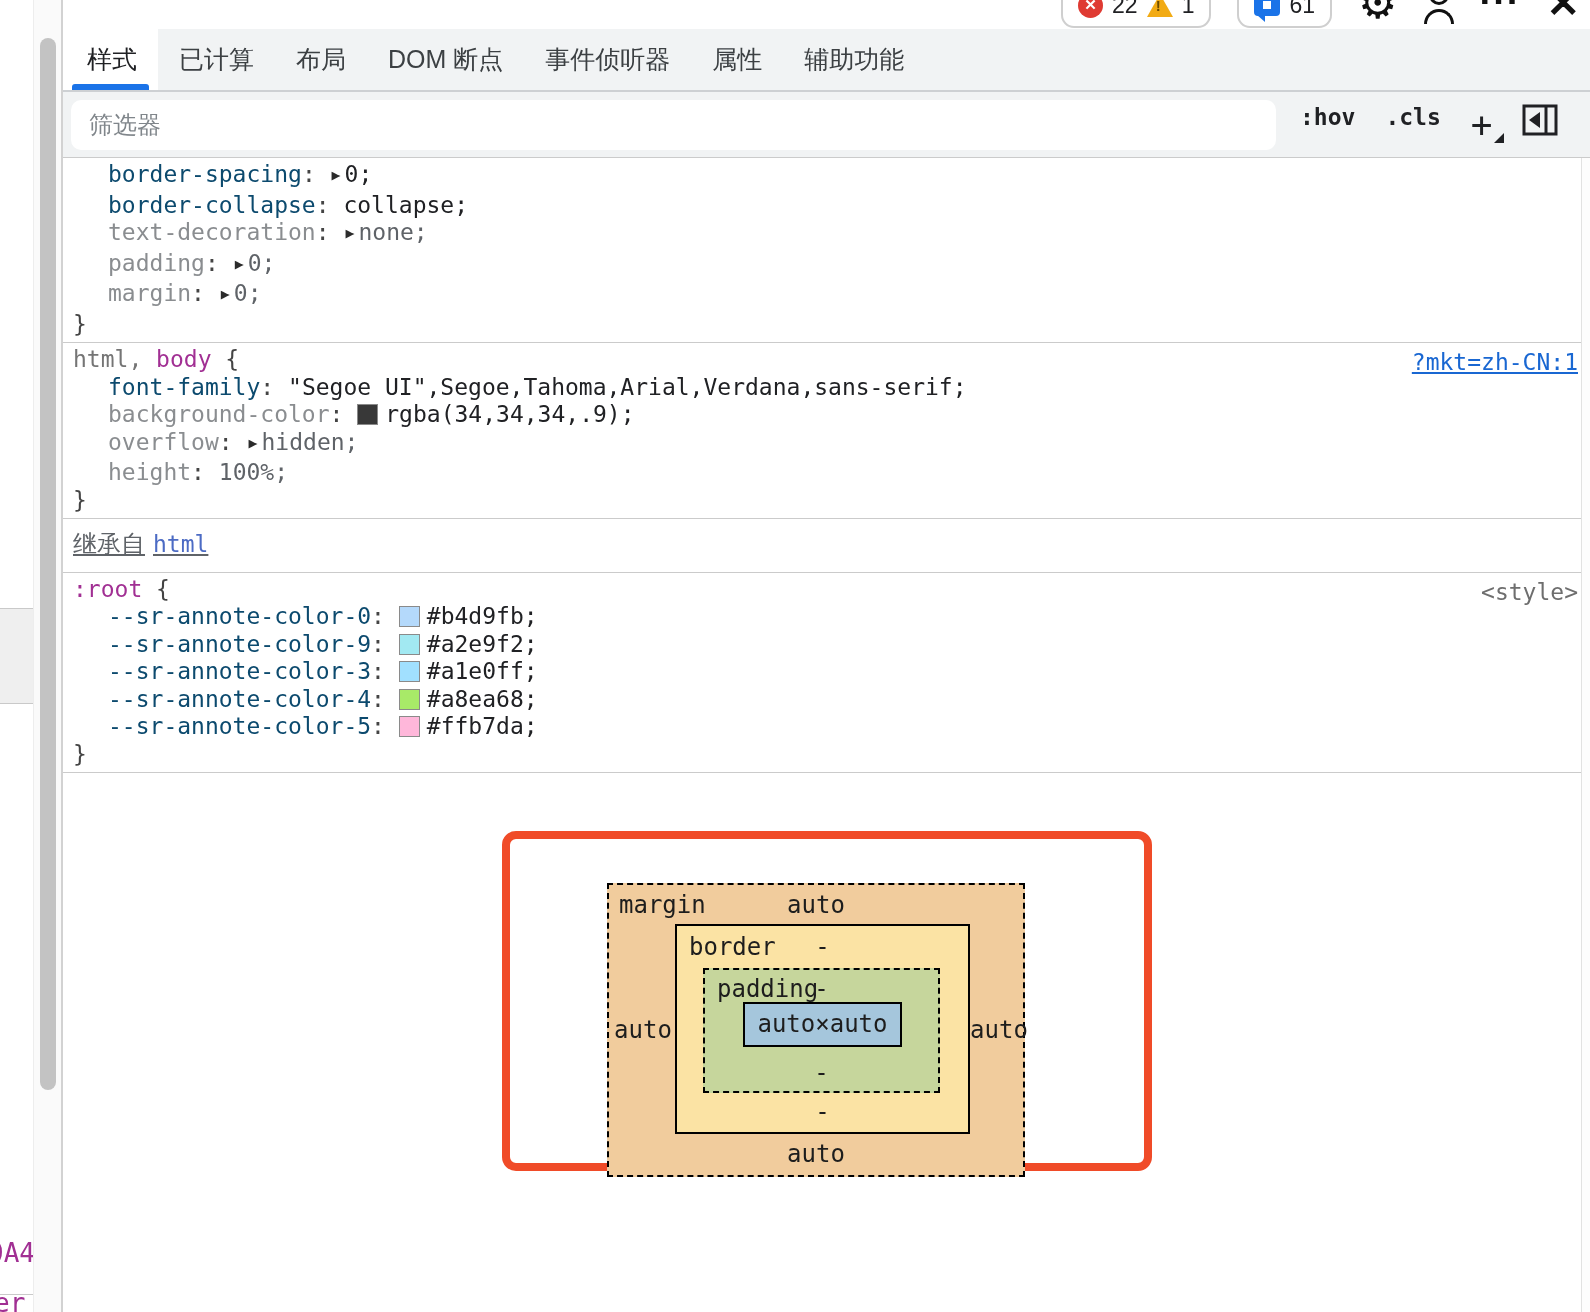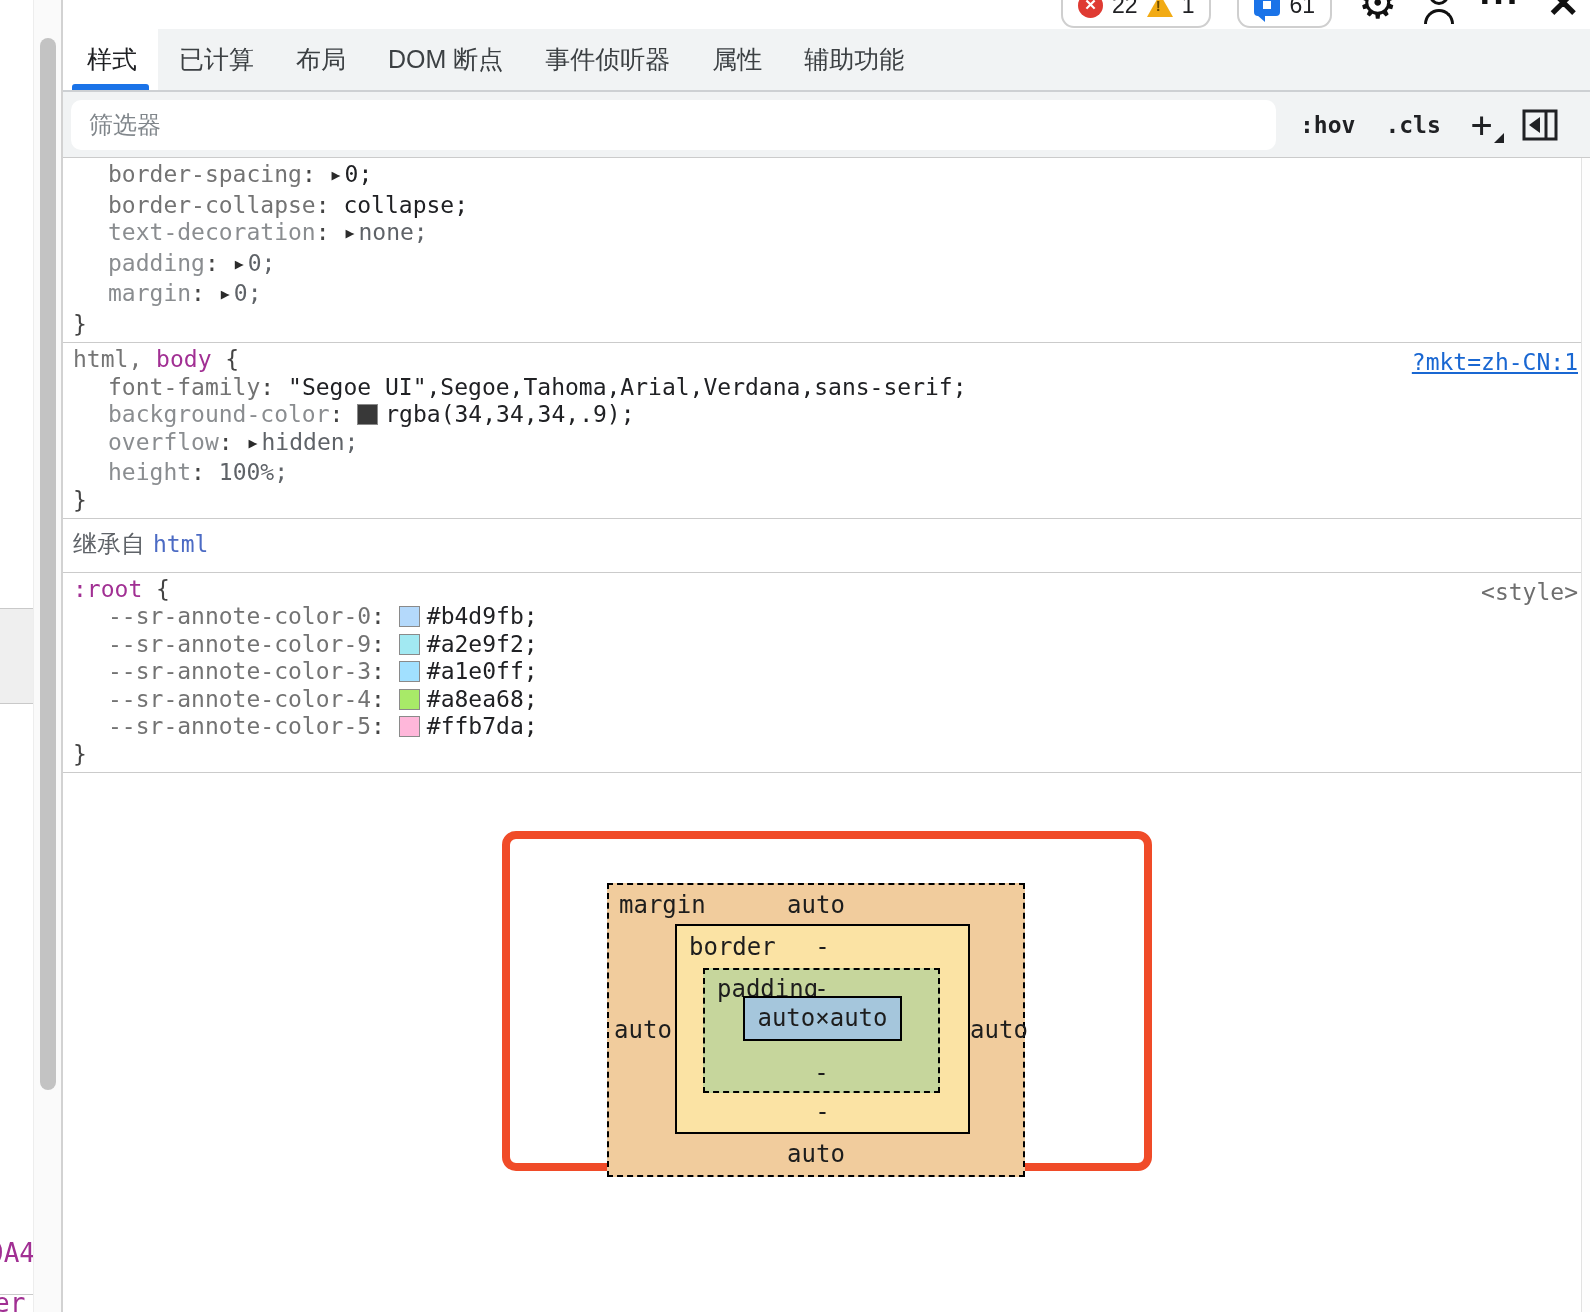--- a/index.html
+++ b/index.html
@@ -57,61 +57,61 @@
   .tab.active::after { content:""; position:absolute; left:9px; right:9px; bottom:0; height:6px;
                        background:#1a73e8; border-radius:3px 3px 0 0; }
 
   
   .filter-row { position:relative; display:flex; align-items:center; height:66px; background:#f1f3f4;
                 border-bottom:1px solid #cbcbcb; }
   .filter-input { flex:0 0 auto; width:1205px; height:50px; margin-left:8px; border:none; outline:none;
                   border-radius:10px; background:#fff; padding:0 18px; font-size:24px;
                   font-family:"Liberation Sans",sans-serif; color:#202124; }
   .filter-input::placeholder { color:#80868b; }
-  .filter-controls { display:flex; align-items:center; gap:30px; margin-left:24px;
+  .filter-controls { display:flex; align-items:flex-start; gap:30px; margin-left:24px;
                      font-family:"DejaVu Sans Mono","Liberation Mono",monospace;
                      font-size:23px; font-weight:bold; color:#202124; }
   .plus-btn { position:relative; font-size:36px; font-weight:normal; }
   .plus-btn::after { content:""; position:absolute; right:-12px; bottom:2px;
                      border-left:10px solid transparent; border-bottom:10px solid #202124; }
   .sidebar-toggle-icon { display:block; }
 
   
   .rules { font-family:"DejaVu Sans Mono","Liberation Mono",monospace; font-size:23px; line-height:27.5px;
            color:#202124; }
   .rule-section { position:relative; padding:3px 10px 4px 10px; border-bottom:1px solid #cbcbcb; }
   .decl { padding-left:35px; white-space:nowrap; }
-  .c-prop { color:#737373; }
+  .c-prop { color:#0c4a6e; }
   .c-muted-prop { color:#8a8d90; }
   .c-muted-val { color:#5f6368; }
   .c-val { color:#202124; }
   .c-sel-muted { color:#757575; }
   .c-sel-match { color:#a12f93; }
   .c-brace { color:#444; }
   .arrow { display:inline-block; font-size:15px; color:#2b2b2b; transform:translateY(-2px); padding:0 4px 0 2px; }
   .swatch { display:inline-block; width:21px; height:21px; border:1.5px solid #8a8a8a; vertical-align:-3px;
             margin-right:7px; }
   .rule-origin-link { position:absolute; right:12px; top:6px; color:#1967d2; text-decoration:underline; }
   .rule-origin-plain { position:absolute; right:12px; top:6px; color:#6e6e6e; }
 
   .inherited-band { padding:12px 10px 13px 10px; border-bottom:1px solid #cbcbcb;
-                    font-size:24px; color:#5f6368; background:#fff; }
+                    font-size:24px; color:#5f6368; background:#fff;text-decoration:underline; }
   .inherited-band .node-link { font-family:"DejaVu Sans Mono","Liberation Mono",monospace; font-size:23px;
                                color:#4c6bc4; margin-left:8px; }
 
   
   .metrics { position:relative; height:467px; background:#fff; overflow:hidden; }
   .highlight-ring { position:absolute; left:439px; top:58px; width:650px; height:340px;
                     border:8px solid #f04b28; border-radius:14px; }
   .bm { font-size:24px; color:#1d1d1d; }
   .bm-margin { position:absolute; left:544px; top:110px; width:418px; height:294px;
                border:2px dashed #000; }
   .bm-border { position:absolute; left:66px; top:39px; width:295px; height:210px; border:2px solid #000; }
   .bm-padding { position:absolute; left:26px; top:42px; width:237px; height:125px; border:2px dashed #000; }
-  .bm-content { position:absolute; left:38px; top:26px; width:159px; height:45px; border:2.5px solid #000;
+  .bm-content { position:absolute; left:38px; top:32px; width:159px; height:45px; border:2.5px solid #000;
                 display:flex; align-items:center; justify-content:center; }
   .bm-pos { position:absolute; white-space:nowrap; }
   .cx { left:50%; transform:translateX(-50%); }
   .mid { top:146px; transform:translate(-50%,-50%); }
 
   .right-track { position:absolute; right:0; top:158px; bottom:0; width:9px; background:#fdfdfd;
                  border-left:1px solid #e2e2e2; }
 </style>
 </head>
 <body>

